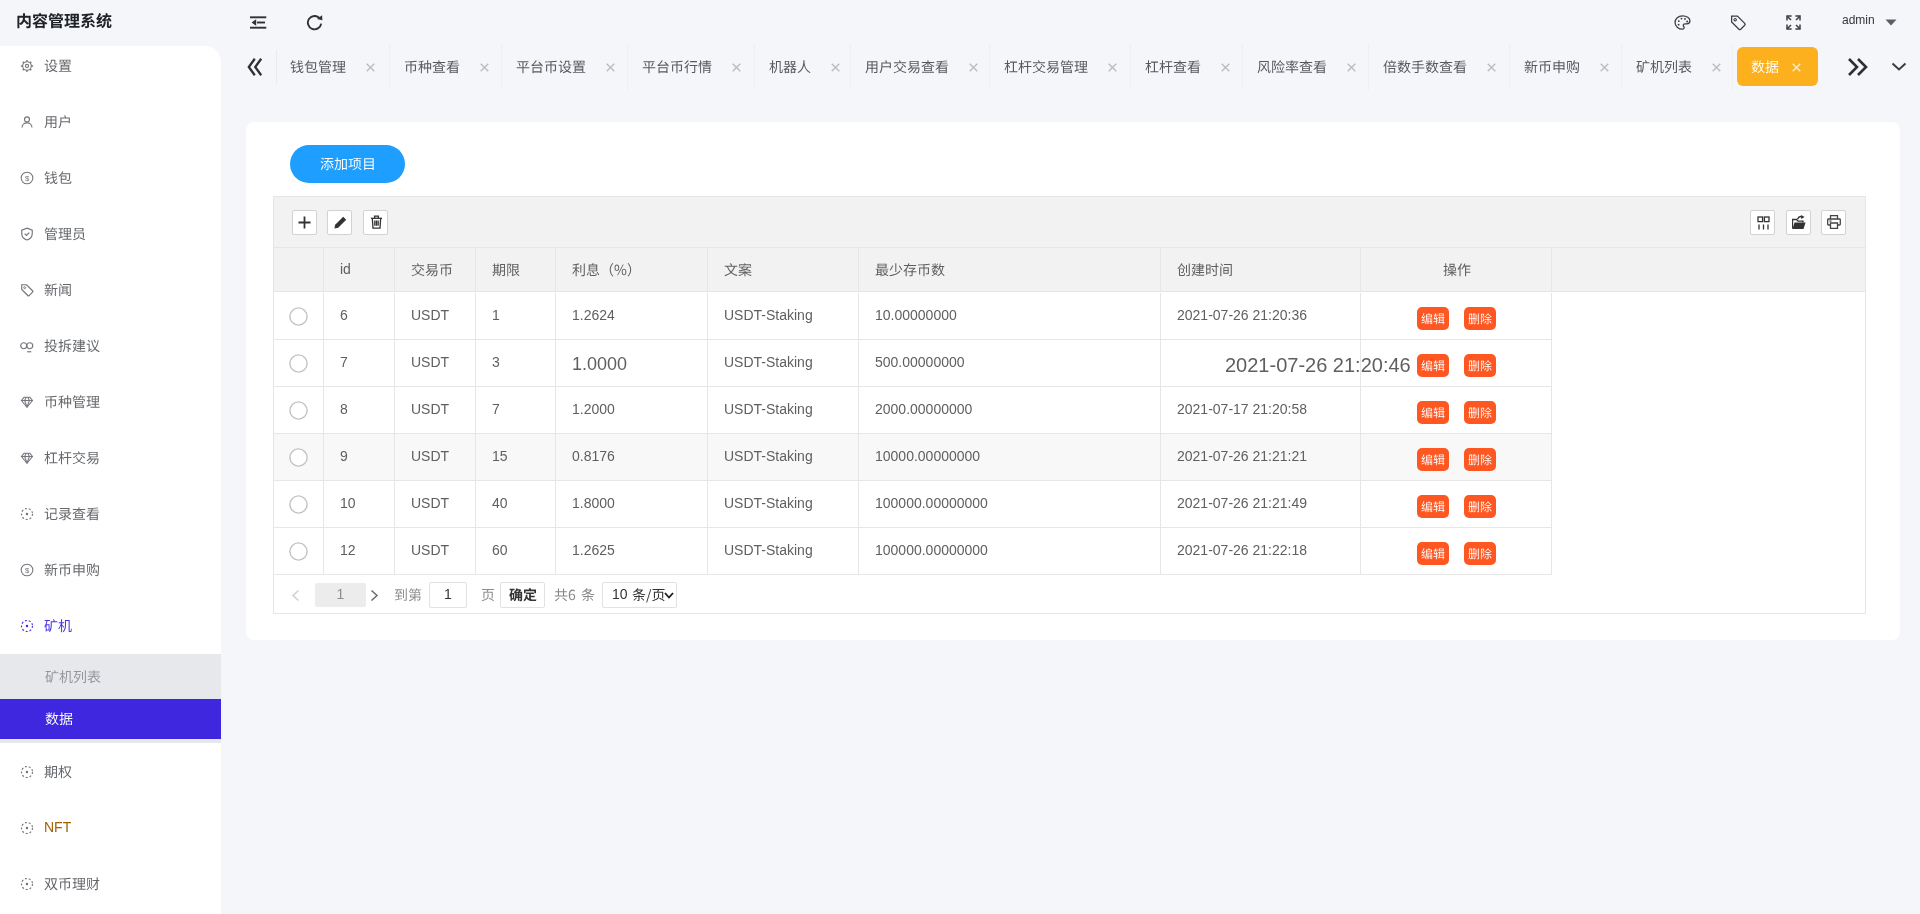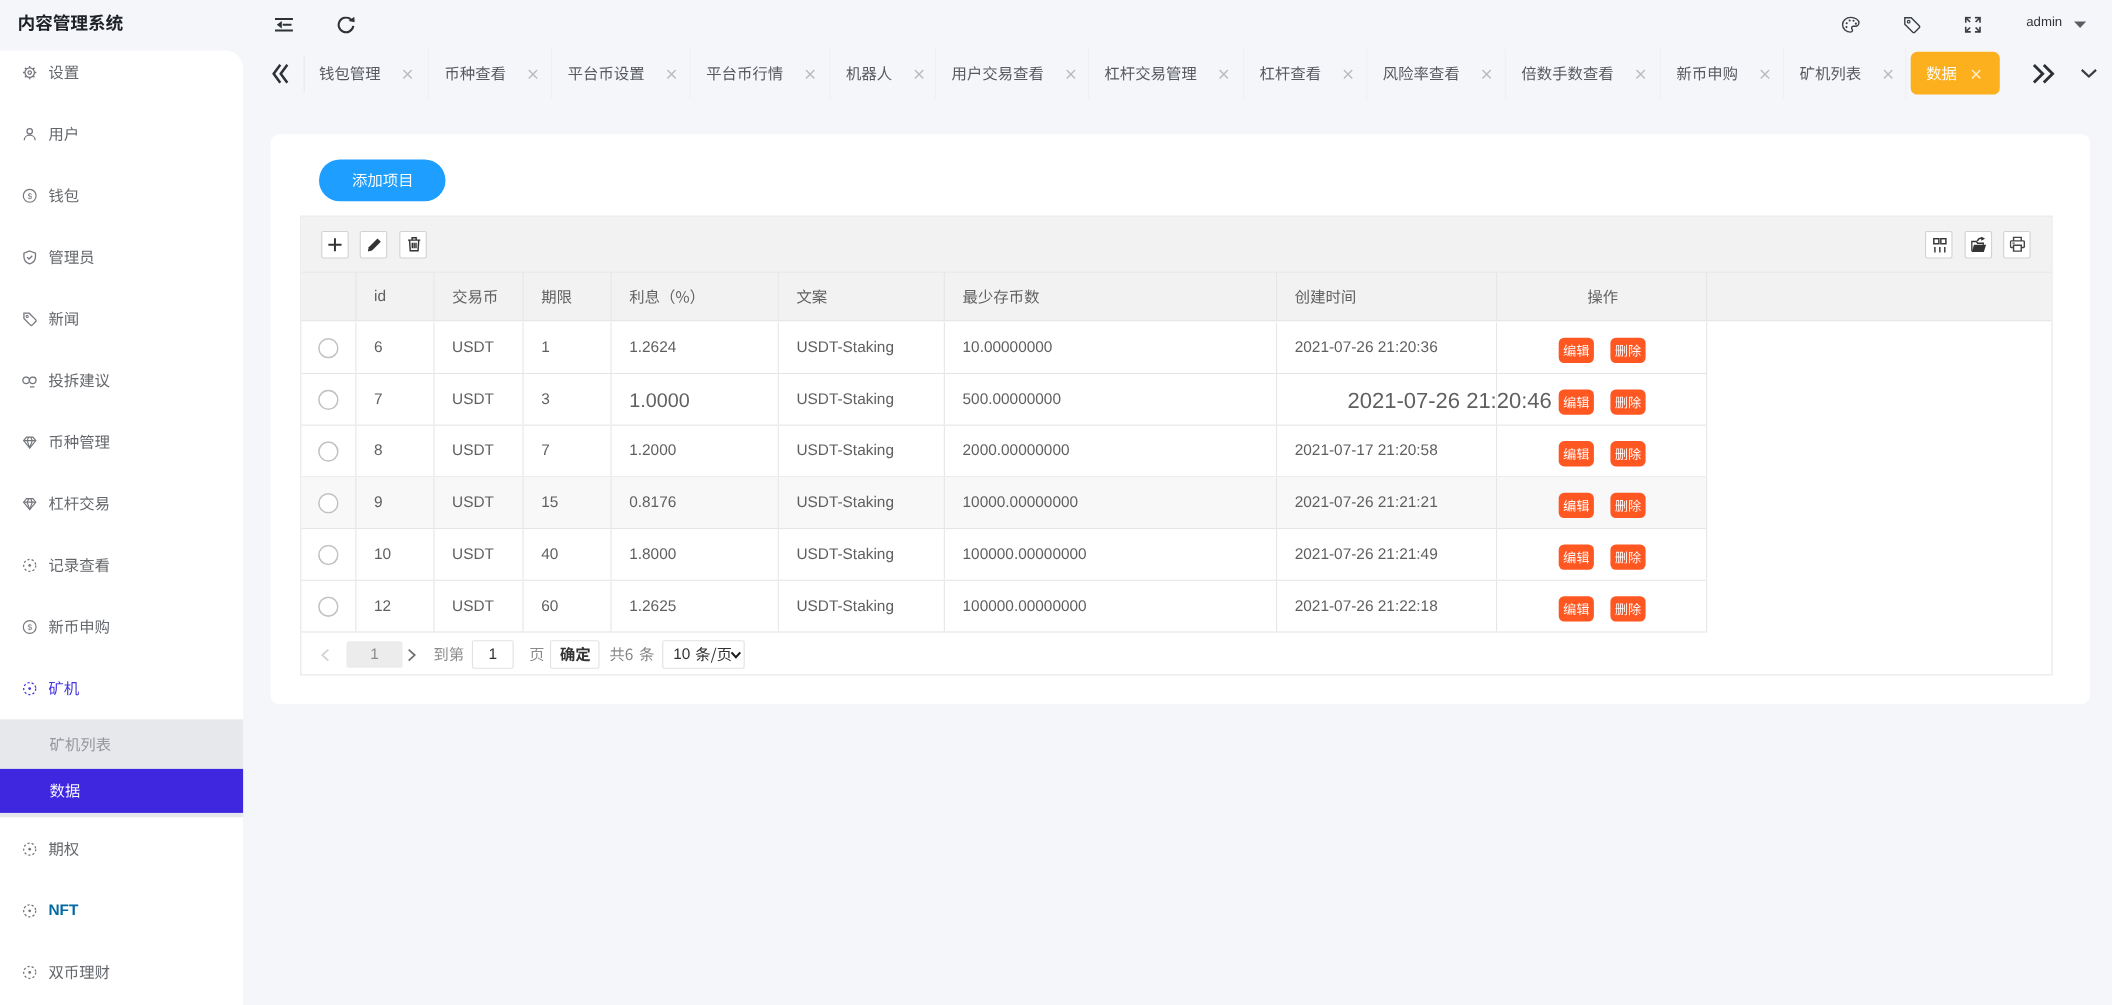--- a/index.html
+++ b/index.html
@@ -319,21 +319,21 @@
       <g fill="#63666b" transform="translate(0,12.04) scale(0.014000,-0.014000)">
         <use href="#gR671F" x="0"></use>
         <use href="#gR6743" x="1000"></use>
       </g>
     </svg>
   </div>
 <svg class="abs" style="left:20px;top:821px" width="14" height="14" viewBox="0 0 24 24">
 <circle cx="12" cy="12" r="9.4" fill="none" stroke="#73767c" stroke-width="2" stroke-dasharray="3.4 3.2"></circle>
 <circle cx="12" cy="12" r="2.1" fill="#73767c"></circle>
   </svg>
-<div class="abs t" style="left:44.0px;top:820.3px;font-size:14px;color:#0369a1;font-weight:bold;">NFT</div>
+<div class="abs t" style="left:44.0px;top:820.3px;font-size:14px;color:#a16207;font-weight:normal;">NFT</div>
 <svg class="abs" style="left:20px;top:877px" width="14" height="14" viewBox="0 0 24 24">
 <circle cx="12" cy="12" r="9.4" fill="none" stroke="#73767c" stroke-width="2" stroke-dasharray="3.4 3.2"></circle>
 <circle cx="12" cy="12" r="2.1" fill="#73767c"></circle>
   </svg>
 <div class="abs" style="left:44.0px;top:877.3px">
     <svg class="zh" width="56" height="14" viewBox="0 0 56 14" style="overflow:visible">
       <g fill="#63666b" transform="translate(0,12.04) scale(0.014000,-0.014000)">
         <use href="#gR53CC" x="0"></use>
         <use href="#gR5E01" x="1000"></use>
         <use href="#gR7406" x="2000"></use>

